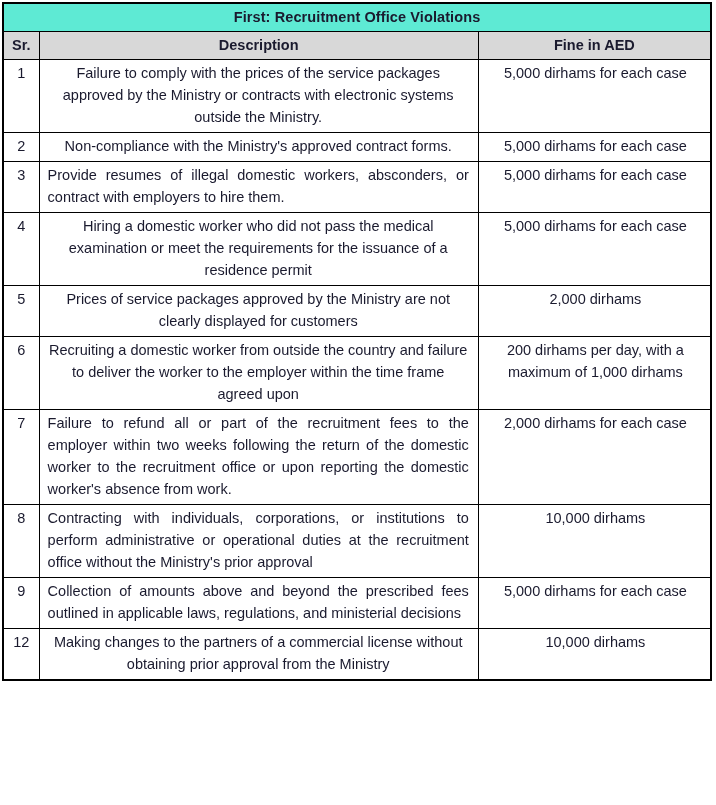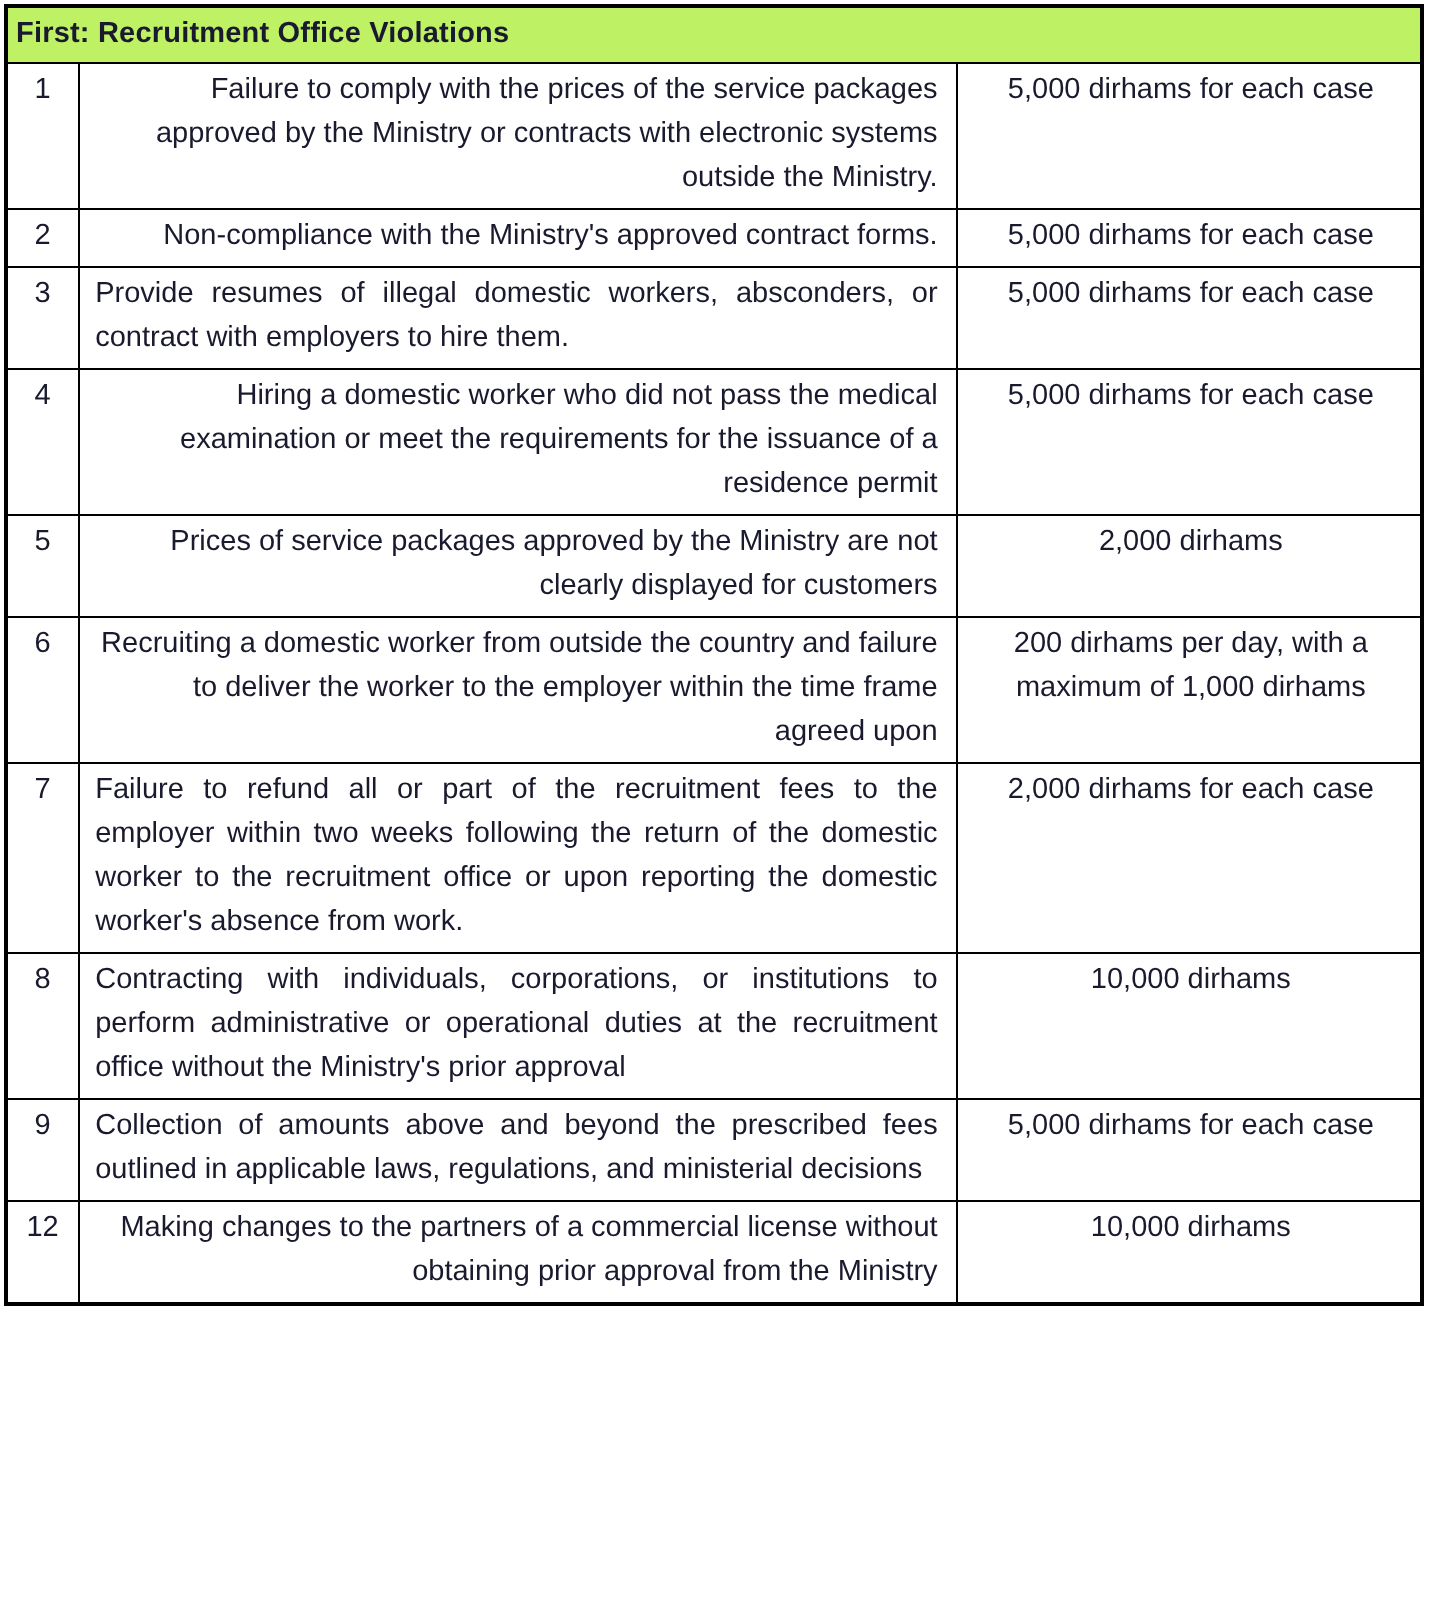--- a/index.html
+++ b/index.html
@@ -32,22 +32,22 @@
     font-size: 14.5px;
     line-height: 22px;
   }
   
   col.c-sr    { width: 36px; }
   col.c-desc  { width: 438px; }
   col.c-fine  { width: 232px; }
 
   
   .title-cell {
-    background: #bef264;
-    text-align: left;
+    background: #5eead4;
+    text-align: center;
     font-weight: bold;
     font-size: 15px;
     padding: 2px 4px 3px 4px;
     letter-spacing: 0.1px;
     height: 20px;
     vertical-align: middle;
   }
   
   .col-head {
     background: #d8d8d8;
@@ -63,40 +63,45 @@
     text-align: center;
     padding: 2px 2px 4px 2px;
   }
   .desc-cell {
     text-align: justify;
     text-justify: inter-word;
     padding: 2px 9px 4px 8px;
     hyphens: none;
   }
   .desc-cell.plain {
-    text-align: right;
+    text-align: center;
   }
   .fine-cell {
     text-align: center;
     padding: 2px 6px 4px 8px;
   }
 </style>
 </head>
 <body>
 
 <div class="table-wrap">
   <table class="violations">
     <colgroup>
       <col class="c-sr">
       <col class="c-desc">
       <col class="c-fine">
     </colgroup>
     <thead>
       <tr>
         <th class="title-cell" colspan="3">First: Recruitment Office Violations</th>
+      </tr>
+      <tr>
+        <th class="col-head">Sr.</th>
+        <th class="col-head">Description</th>
+        <th class="col-head">Fine in AED</th>
       </tr>
     </thead>
     <tbody id="violations-body">
         <tr>
           <td class="sr-cell">1</td>
           <td class="desc-cell plain">Failure to comply with the prices of the service packages approved by the Ministry or contracts with electronic systems outside the Ministry.</td>
           <td class="fine-cell">5,000 dirhams for each case</td>
         </tr>
         <tr>
           <td class="sr-cell">2</td>

